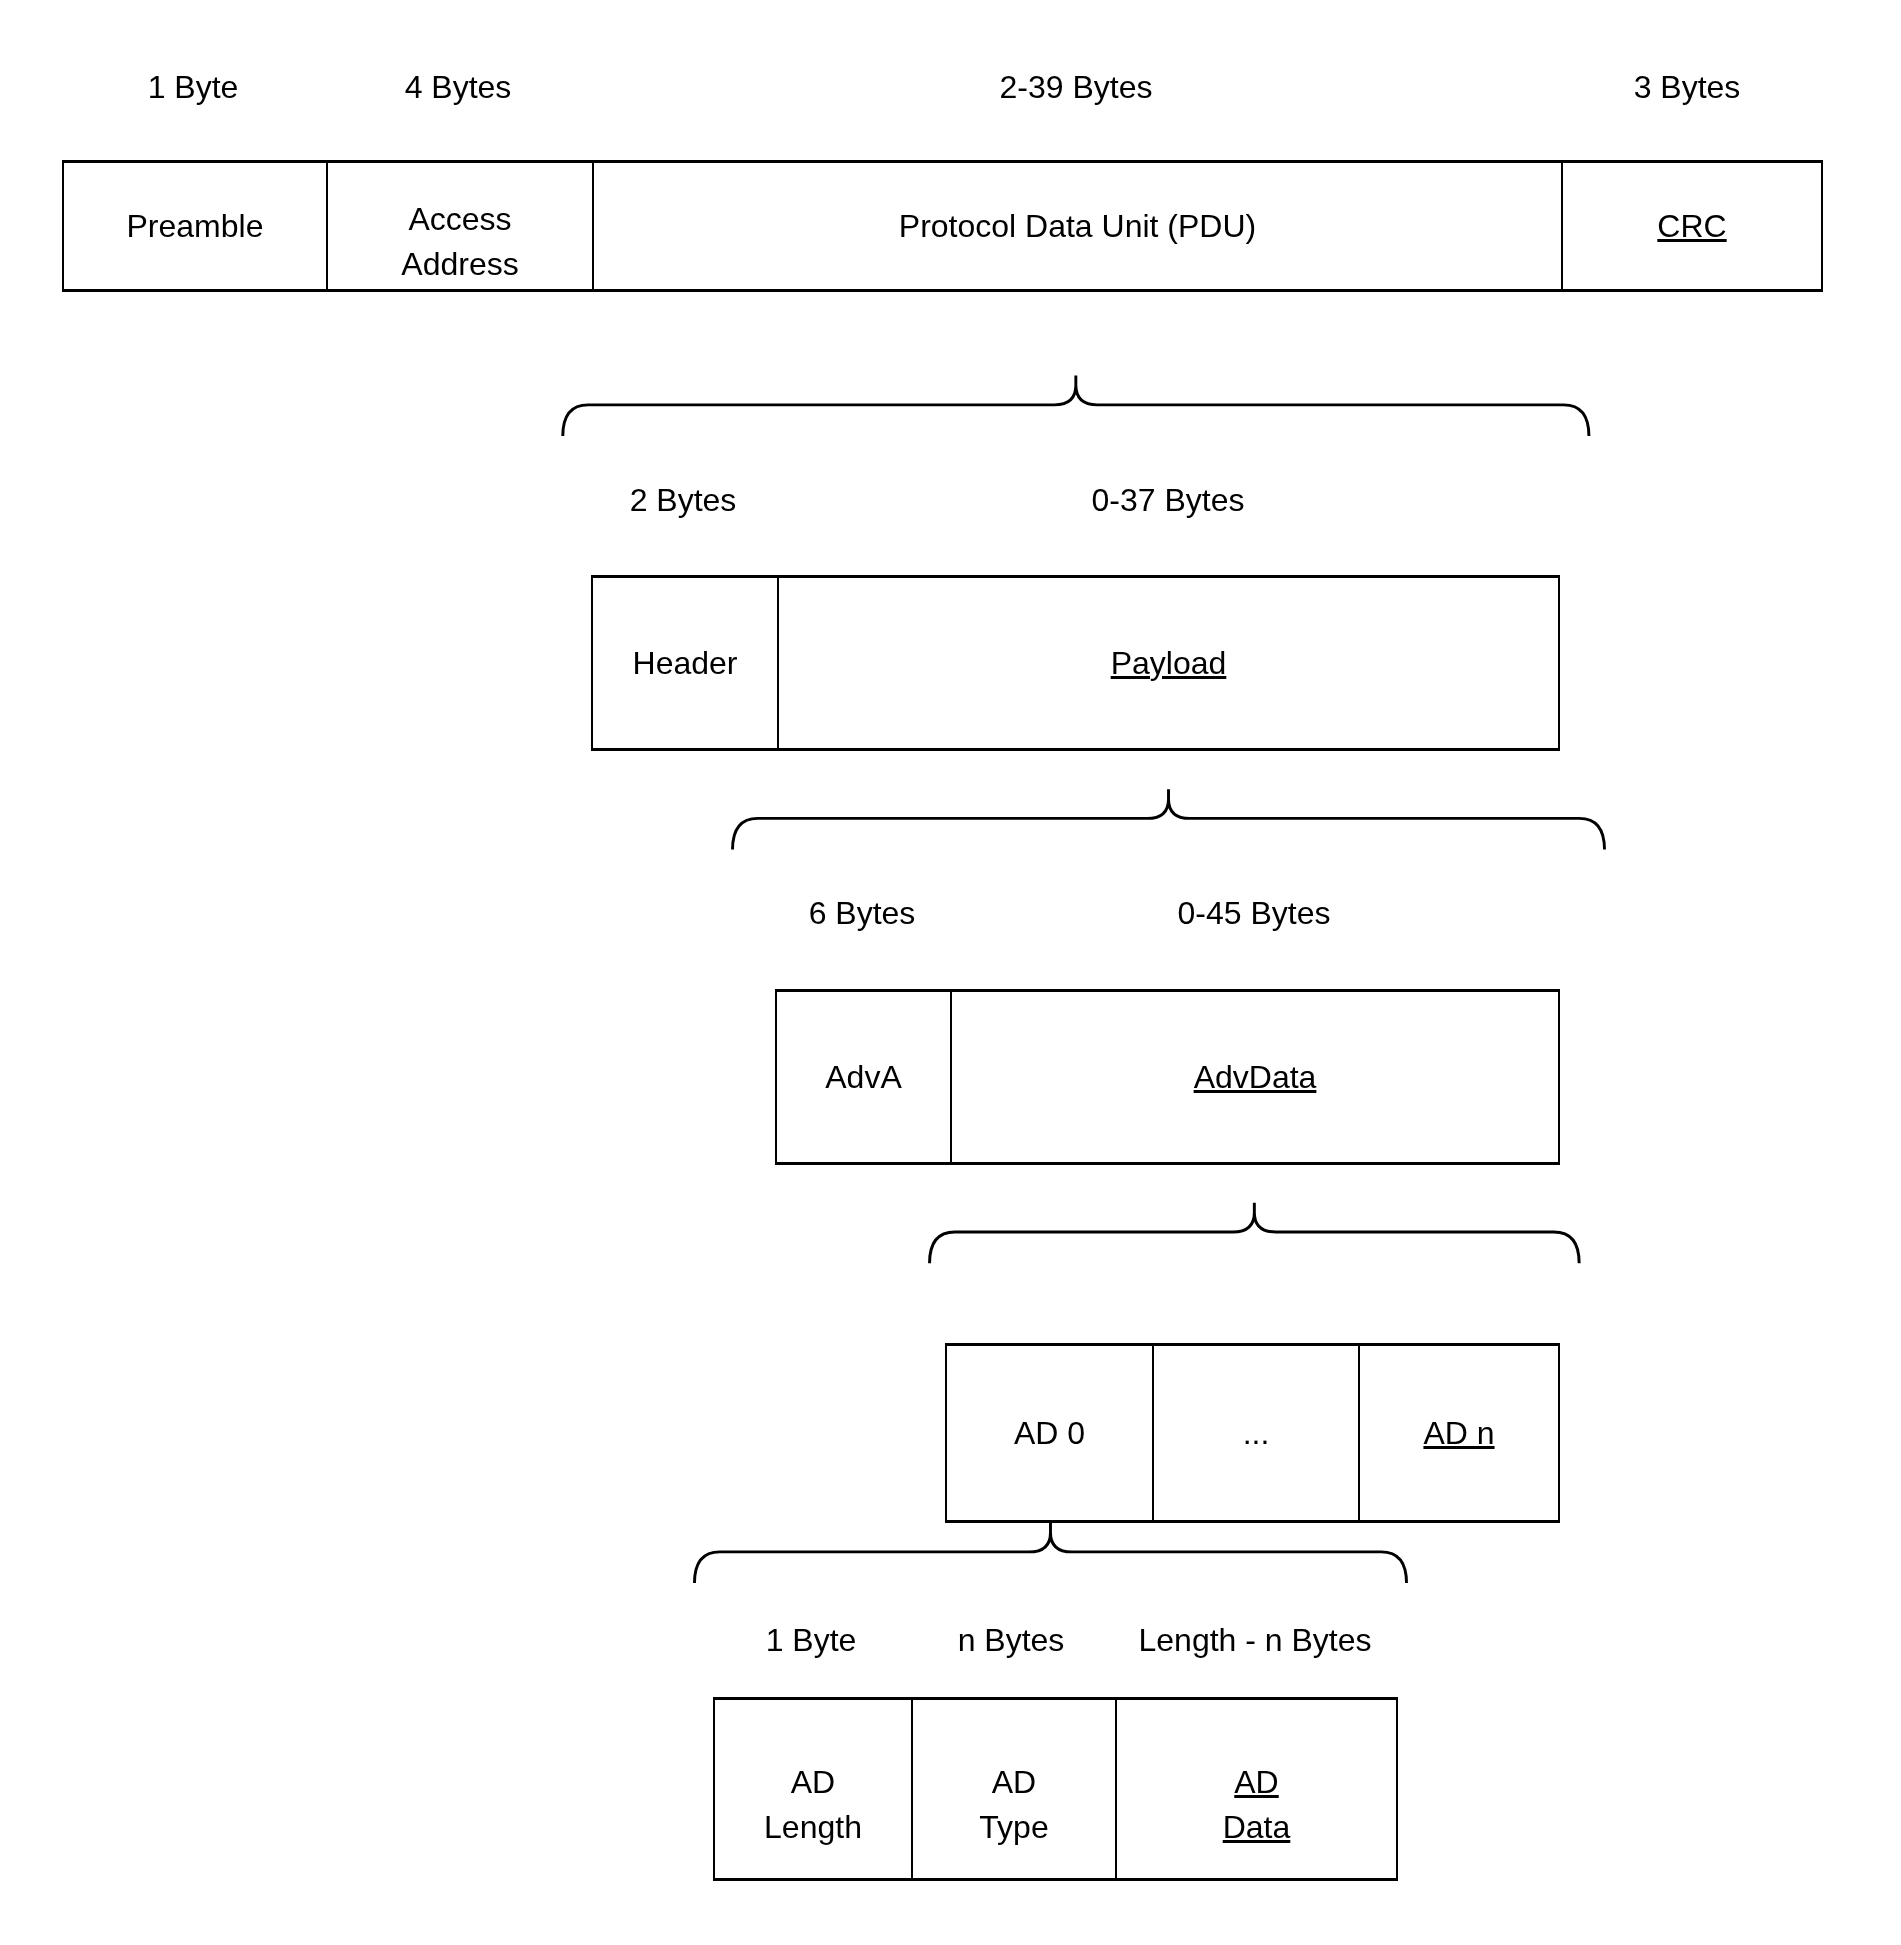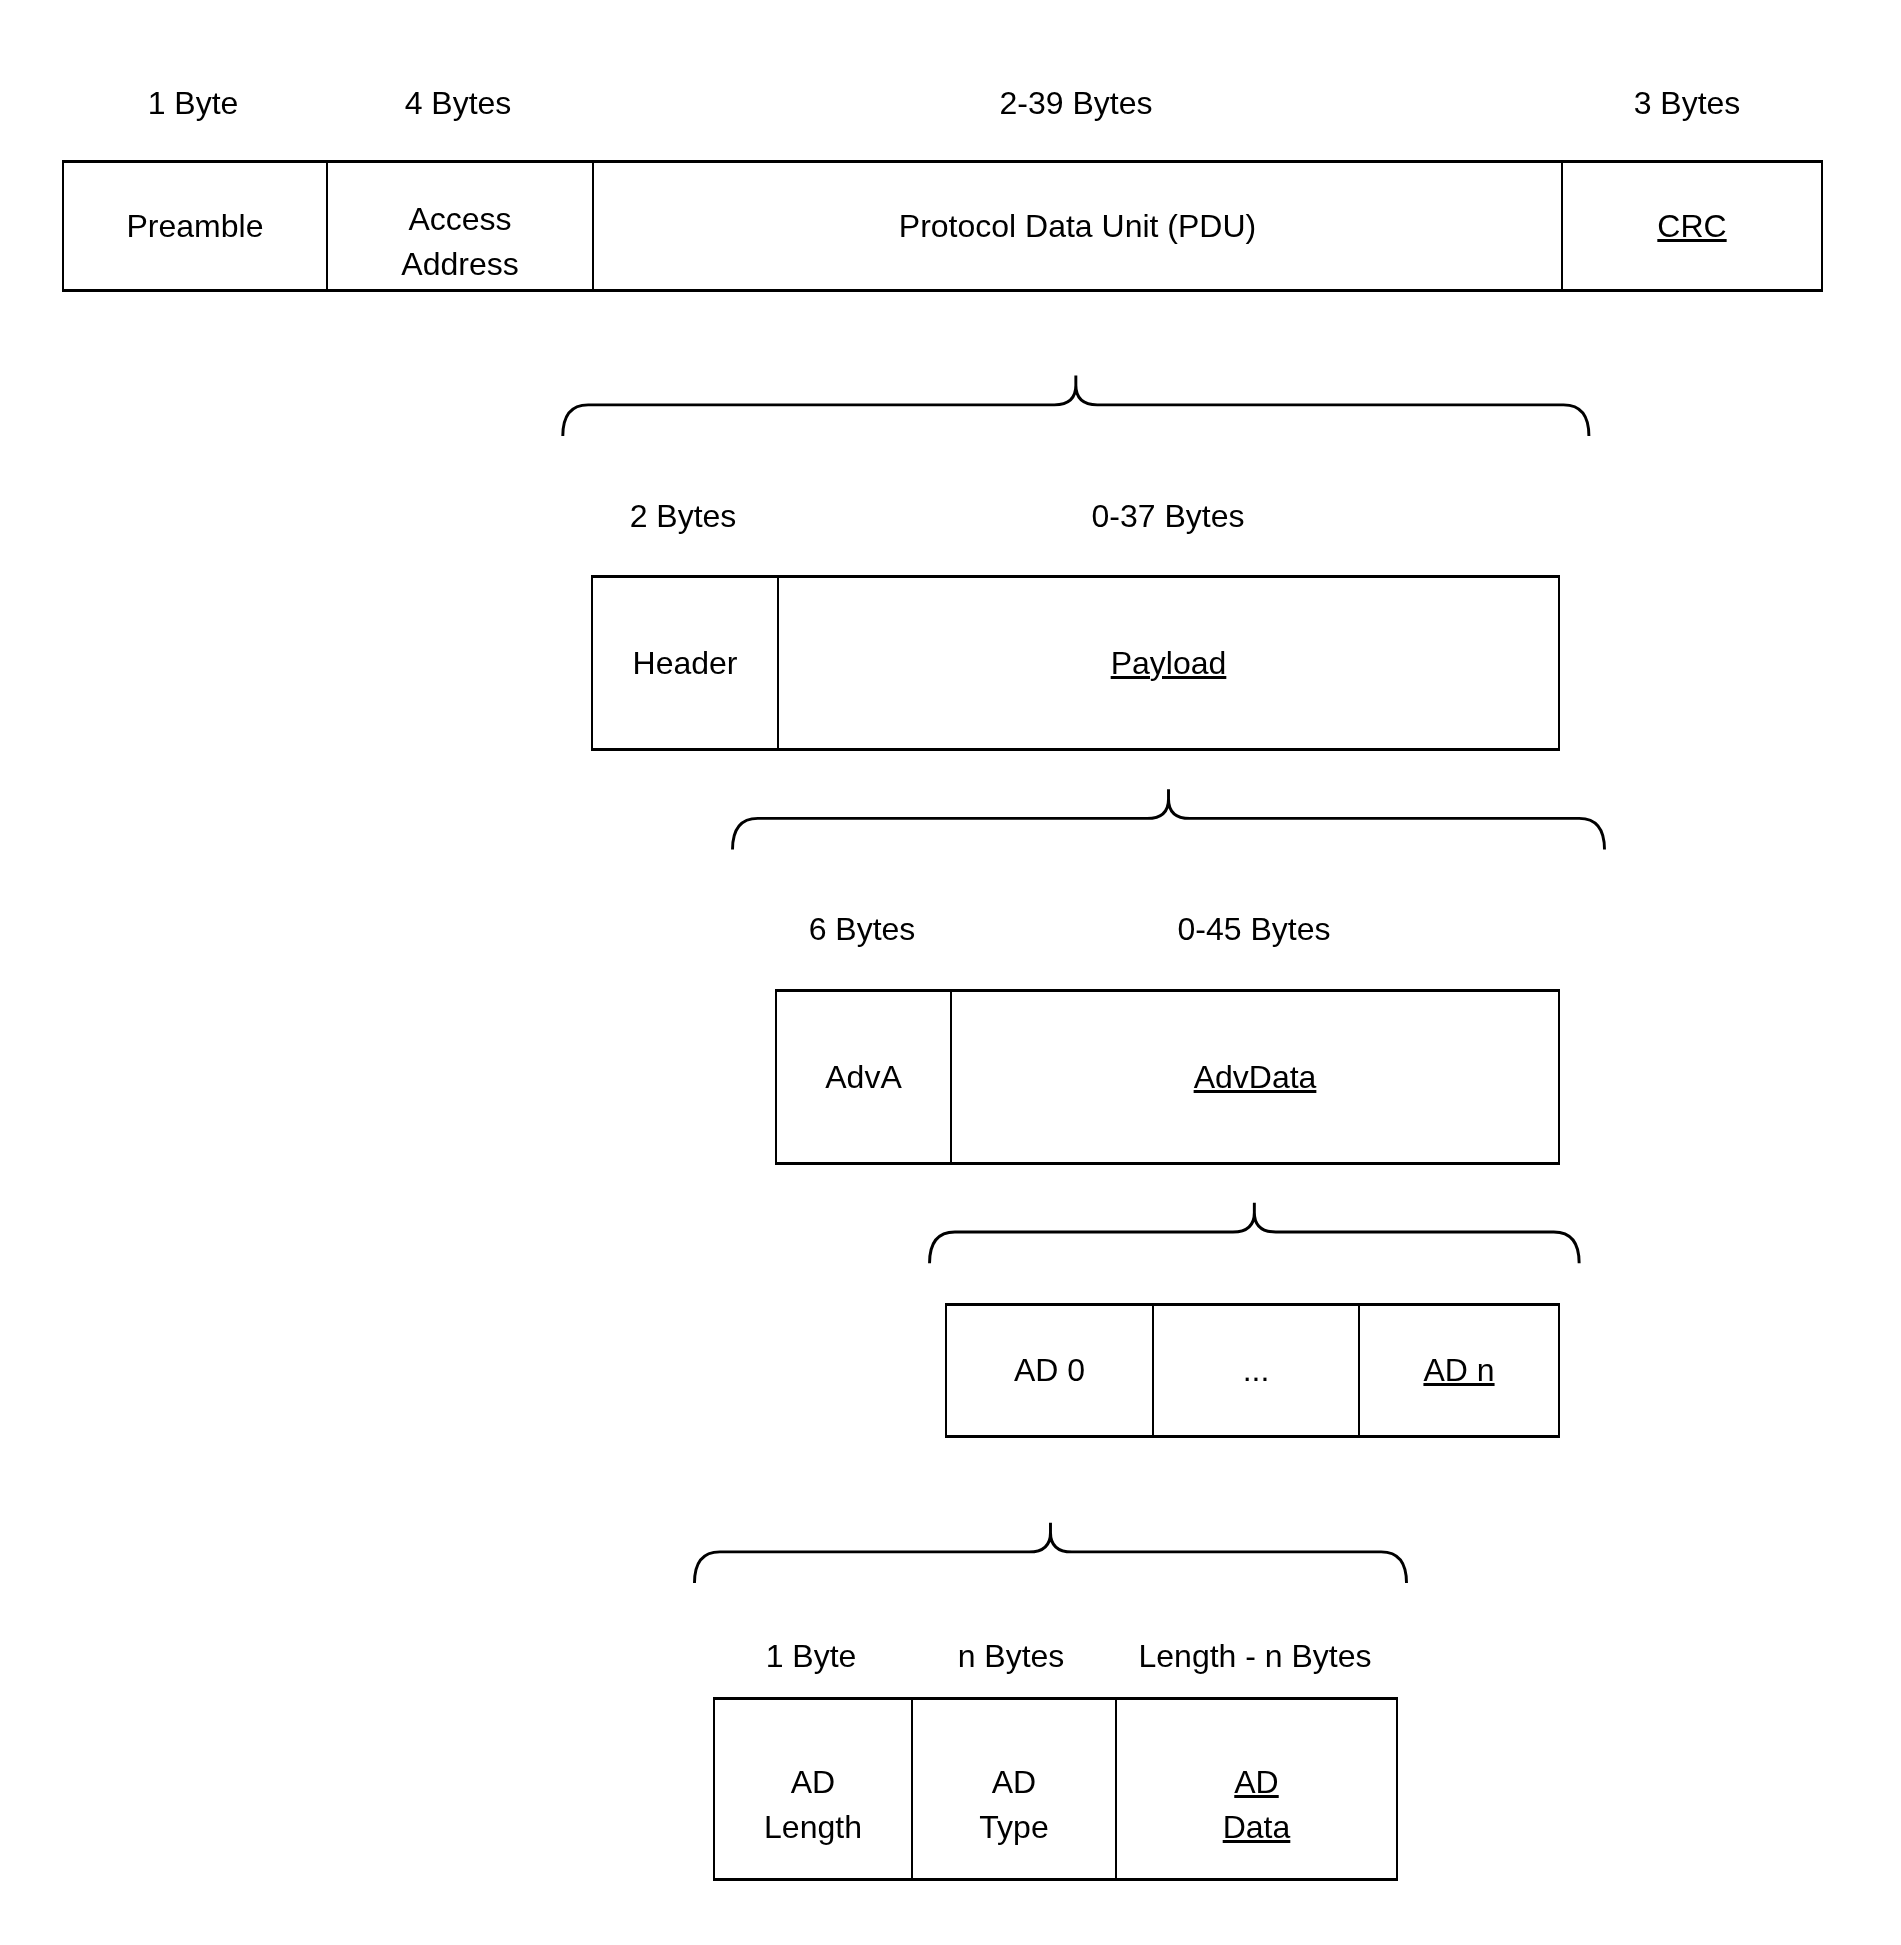--- a/index.html
+++ b/index.html
@@ -13,21 +13,20 @@
     color: #000000;
     overflow: hidden;
   }
   .slabel {
     position: absolute;
     transform: translateX(-50%);
     font-size: 32px;
     line-height: 45px;
     white-space: nowrap;
     color: #000000;
-    margin-top: 16px;
   }
   .row {
     position: absolute;
     display: flex;
     box-sizing: border-box;
     background: #ffffff;
     border: 2.9px solid #000000;
     border-top-width: 3.9px;
     border-bottom-width: 3.9px;
   }
@@ -89,21 +88,21 @@
 
   <div class="row" style="left:775px; top:989px; width:785px; height:176px">
     <div class="cell" style="flex-basis:173px">
       <span class="lbl">AdvA</span>
     </div>
     <div class="cell grow">
       <span class="lbl">AdvData</span>
     </div>
   </div>
 
-  <div class="row" style="left:945px; top:1303px; width:615px; height:135px">
+  <div class="row" style="left:945px; top:1343px; width:615px; height:180px">
     <div class="cell" style="flex-basis:205px">
       <span class="lbl">AD 0</span>
     </div>
     <div class="cell" style="flex-basis:206px">
       <span class="lbl">...</span>
     </div>
     <div class="cell grow">
       <span class="lbl">AD n</span>
     </div>
   </div>

